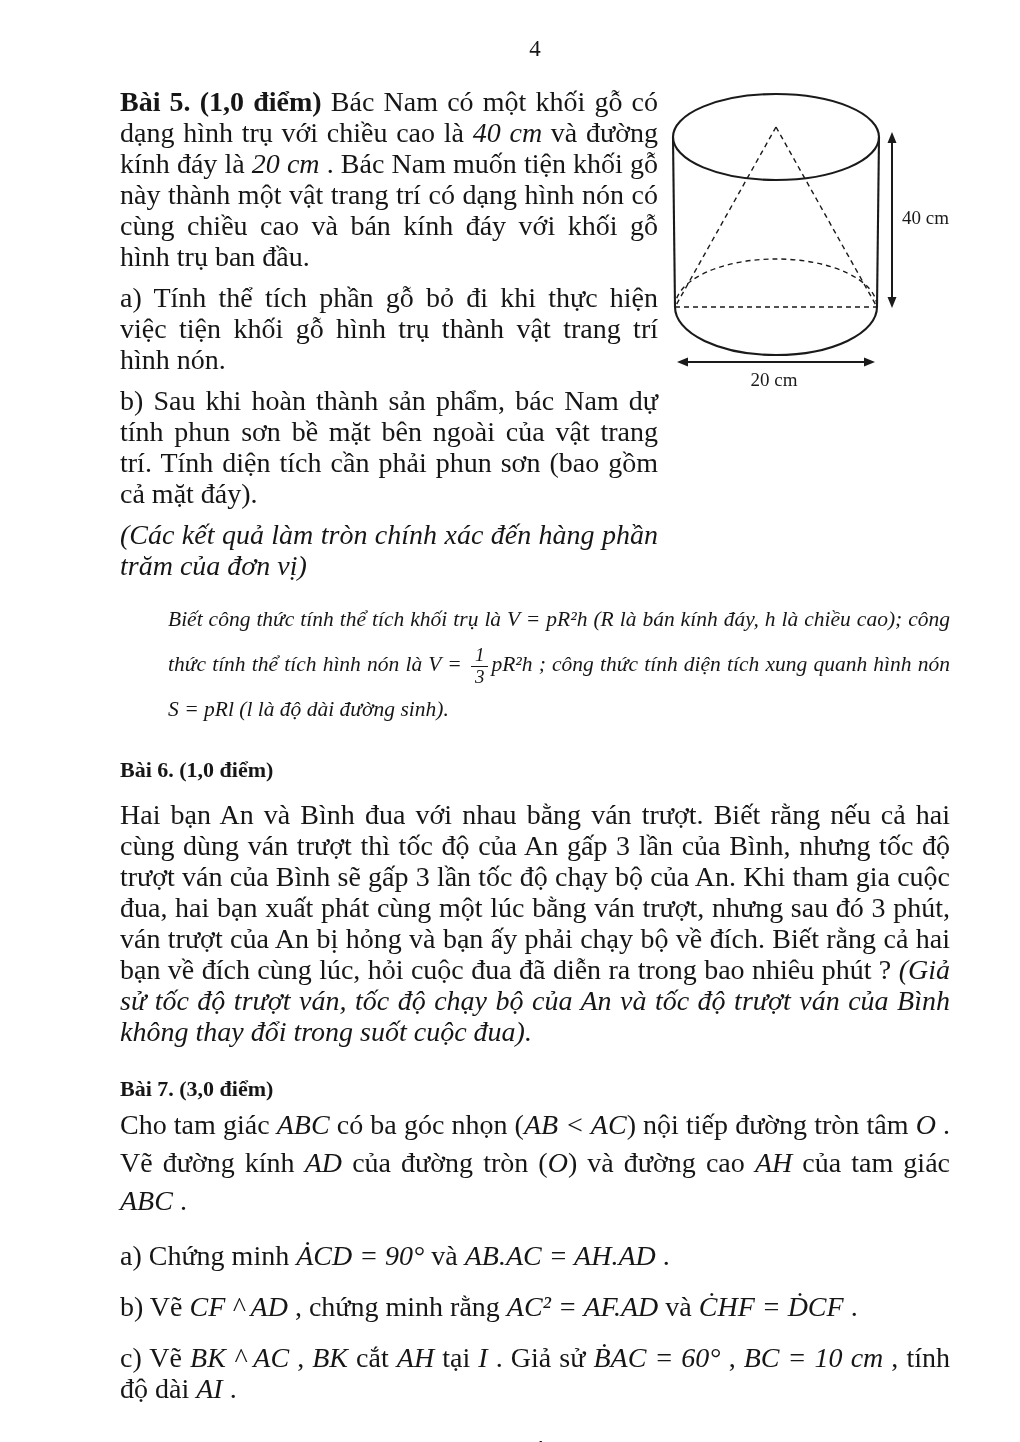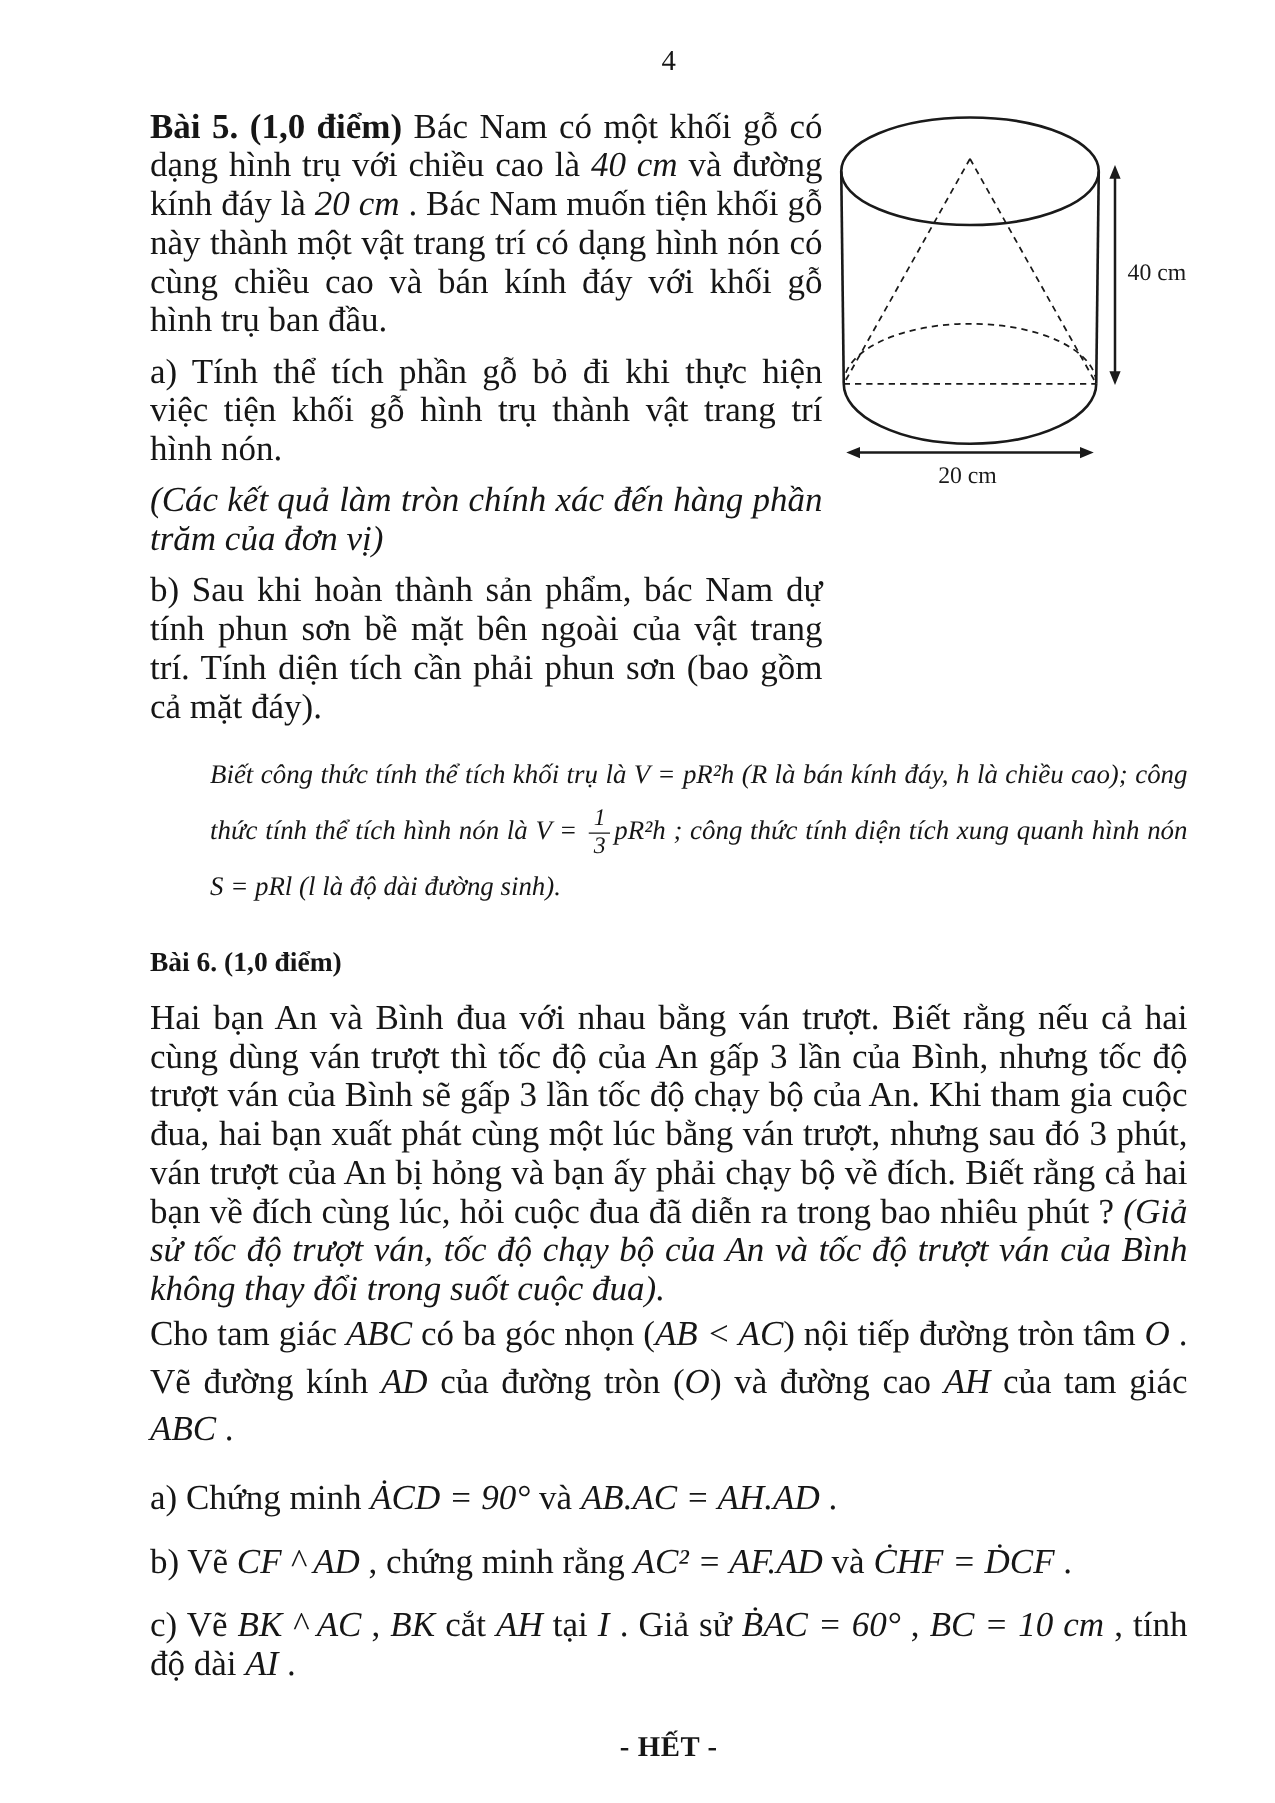--- a/index.html
+++ b/index.html
@@ -55,22 +55,22 @@
 <body>
 
 <div class="page">
 
   <div class="pageno">4</div>
 
   <div class="b5row">
     <div class="b5text">
       <p class="para"><span class="bold">Bài 5. (1,0 điểm)</span><span> Bác Nam có một khối gỗ có dạng hình trụ với chiều cao là </span><span class="math">40 cm</span><span>  và đường kính đáy là </span><span class="math">20 cm</span><span> . Bác Nam muốn tiện khối gỗ này thành một vật trang trí có dạng hình nón có cùng chiều cao và bán kính đáy với khối gỗ hình trụ ban đầu.</span></p>
       <p class="para">a) Tính thể tích phần gỗ bỏ đi khi thực hiện việc tiện khối gỗ hình trụ thành vật trang trí hình nón.</p>
+      <p class="para">b) Sau khi hoàn thành sản phẩm, bác Nam dự tính phun sơn bề mặt bên ngoài của vật trang trí. Tính diện tích cần phải phun sơn (bao gồm cả mặt đáy).</p>
       <p class="para note">(Các kết quả làm tròn chính xác đến hàng phần trăm của đơn vị)</p>
-      <p class="para">b) Sau khi hoàn thành sản phẩm, bác Nam dự tính phun sơn bề mặt bên ngoài của vật trang trí. Tính diện tích cần phải phun sơn (bao gồm cả mặt đáy).</p>
     </div>
 
     <div class="figure">
       <svg width="292" height="302" viewBox="0 0 292 302">
 
         <g>
           <path class="dashln" d="M118,37 L17,217"></path>
           <path class="dashln" d="M118,37 L219,217"></path>
         </g>
 
@@ -101,20 +101,21 @@
   </div>
 
   <p class="formula"><span>Biết công thức tính thể tích khối trụ là V = pR²h (R là bán kính đáy, h là chiều cao); công thức tính thể tích hình nón là V = </span><span class="frac">
         <span class="num">1</span>
         <span class="den">3</span>
       </span><span>pR²h ; công thức tính diện tích xung quanh hình nón S = pRl (l là độ dài đường sinh).</span></p>
 
   <p class="para heading b6head">Bài 6. (1,0 điểm)</p>
   <p class="para b6para"><span>Hai bạn An và Bình đua với nhau bằng ván trượt. Biết rằng nếu cả hai cùng dùng ván trượt thì tốc độ của An gấp 3 lần của Bình, nhưng tốc độ trượt ván của Bình sẽ gấp 3 lần tốc độ chạy bộ của An. Khi tham gia cuộc đua, hai bạn xuất phát cùng một lúc bằng ván trượt, nhưng sau đó 3 phút, ván trượt của An bị hỏng và bạn ấy phải chạy bộ về đích. Biết rằng cả hai bạn về đích cùng lúc, hỏi cuộc đua đã diễn ra trong bao nhiêu phút ? </span><span class="note">(Giả sử tốc độ trượt ván, tốc độ chạy bộ của An và tốc độ trượt ván của Bình không thay đổi trong suốt cuộc đua).</span></p>
 
+  <p class="para heading b7head">Bài 7. (3,0 điểm)</p>
   <p class="para b7intro"><span>Cho tam giác </span><span class="math">ABC</span><span>  có ba góc nhọn (</span><span class="math">AB &lt; AC</span><span>) nội tiếp đường tròn tâm </span><span class="math">O</span><span> . Vẽ đường kính </span><span class="math">AD</span><span>  của đường tròn (</span><span class="math">O</span><span>) và đường cao </span><span class="math">AH</span><span>  của tam giác </span><span class="math">ABC</span><span> .</span></p>
 
   <p class="para b7item"><span>a) Chứng minh </span><span class="math">ȦCD = 90°</span><span> và </span><span class="math">AB.AC = AH.AD</span><span> .</span></p>
 
   <p class="para b7item"><span>b) Vẽ </span><span class="math">CF ^ AD</span><span> , chứng minh rằng </span><span class="math">AC² = AF.AD</span><span> và </span><span class="math">ĊHF = ḊCF</span><span> .</span></p>
 
   <p class="para b7item"><span>c) Vẽ </span><span class="math">BK ^ AC</span><span> , </span><span class="math">BK</span><span> cắt </span><span class="math">AH</span><span> tại </span><span class="math">I</span><span> . Giả sử </span><span class="math">ḂAC = 60°</span><span> , </span><span class="math">BC = 10 cm</span><span> , tính độ dài </span><span class="math">AI</span><span> .</span></p>
 
   <div class="het">- HẾT -</div>
 

